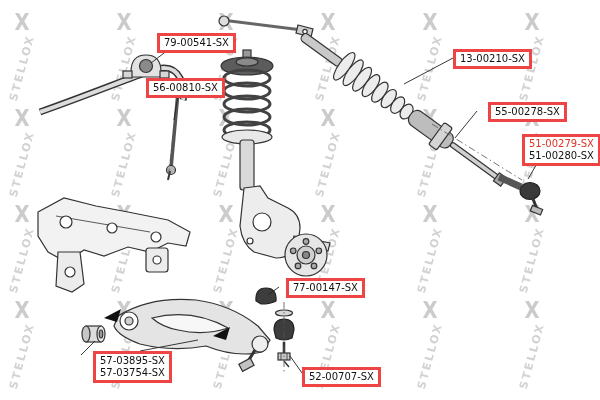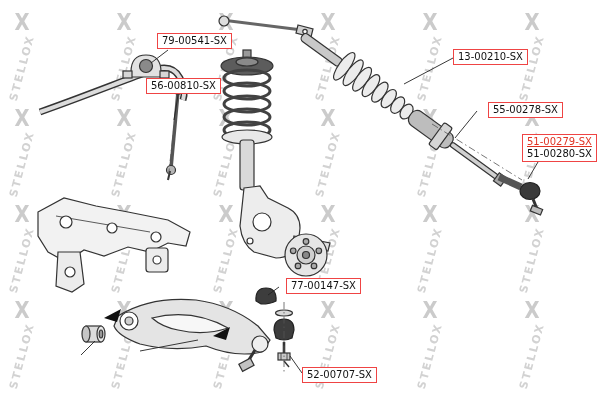--- a/index.html
+++ b/index.html
@@ -8,24 +8,24 @@
   .stage { position:relative; width:600px; height:400px; background:#fff; overflow:hidden; }
 
   .watermark-layer { position:absolute; inset:0; z-index:0; }
   .wm-text { position:absolute; font-weight:bold; font-size:11px; letter-spacing:2px;
              color:#d2d2d2; transform:translate(-50%,-50%) rotate(-75deg); white-space:nowrap; }
   .wm-logo { position:absolute; font-weight:bold; font-size:17px; color:#cbcbcb;
              transform:translate(-50%,-50%) scale(1.15,1.3); }
 
   svg.art { position:absolute; left:0; top:0; z-index:1; }
 
-  .label-box { position:absolute; z-index:2; background:#fff; border:1px solid #ef4444;
+  .label-box { position:absolute; z-index:2; background:#fff; border:3px solid #ef4444;
                padding:1px 4px; font-size:10px; line-height:12px; color:#111;
                white-space:nowrap; text-align:left; }
-  .label-box .red { color:#e03323;text-decoration:underline; }
+  .label-box .red { color:#e03323; }
 </style>
 </head>
 <body>
 
 <div class="stage">
 
   <div class="watermark-layer" id="wm">
       <span class="wm-logo" style="left: 22px; top: 22px;">X</span>
       <span class="wm-text" style="left: 22px; top: 68px;">STELLOX</span>
       <span class="wm-logo" style="left: 22px; top: 118px;">X</span>
@@ -246,18 +246,22 @@
   <div class="label-box" style="left:522px;top:134px">
     <div class="red">51-00279-SX</div>
     <div>51-00280-SX</div>
   </div>
 
   <div class="label-box" style="left:286px;top:278px">
     <div>77-00147-SX</div>
   </div>
 
 
+  <div class="label-box" style="left:93px;top:351px">
+    <div>57-03895-SX</div>
+    <div>57-03754-SX</div>
+  </div>
 
   <div class="label-box" style="left:302px;top:367px">
     <div>52-00707-SX</div>
   </div>
 
 </div>
 
 </body></html>

